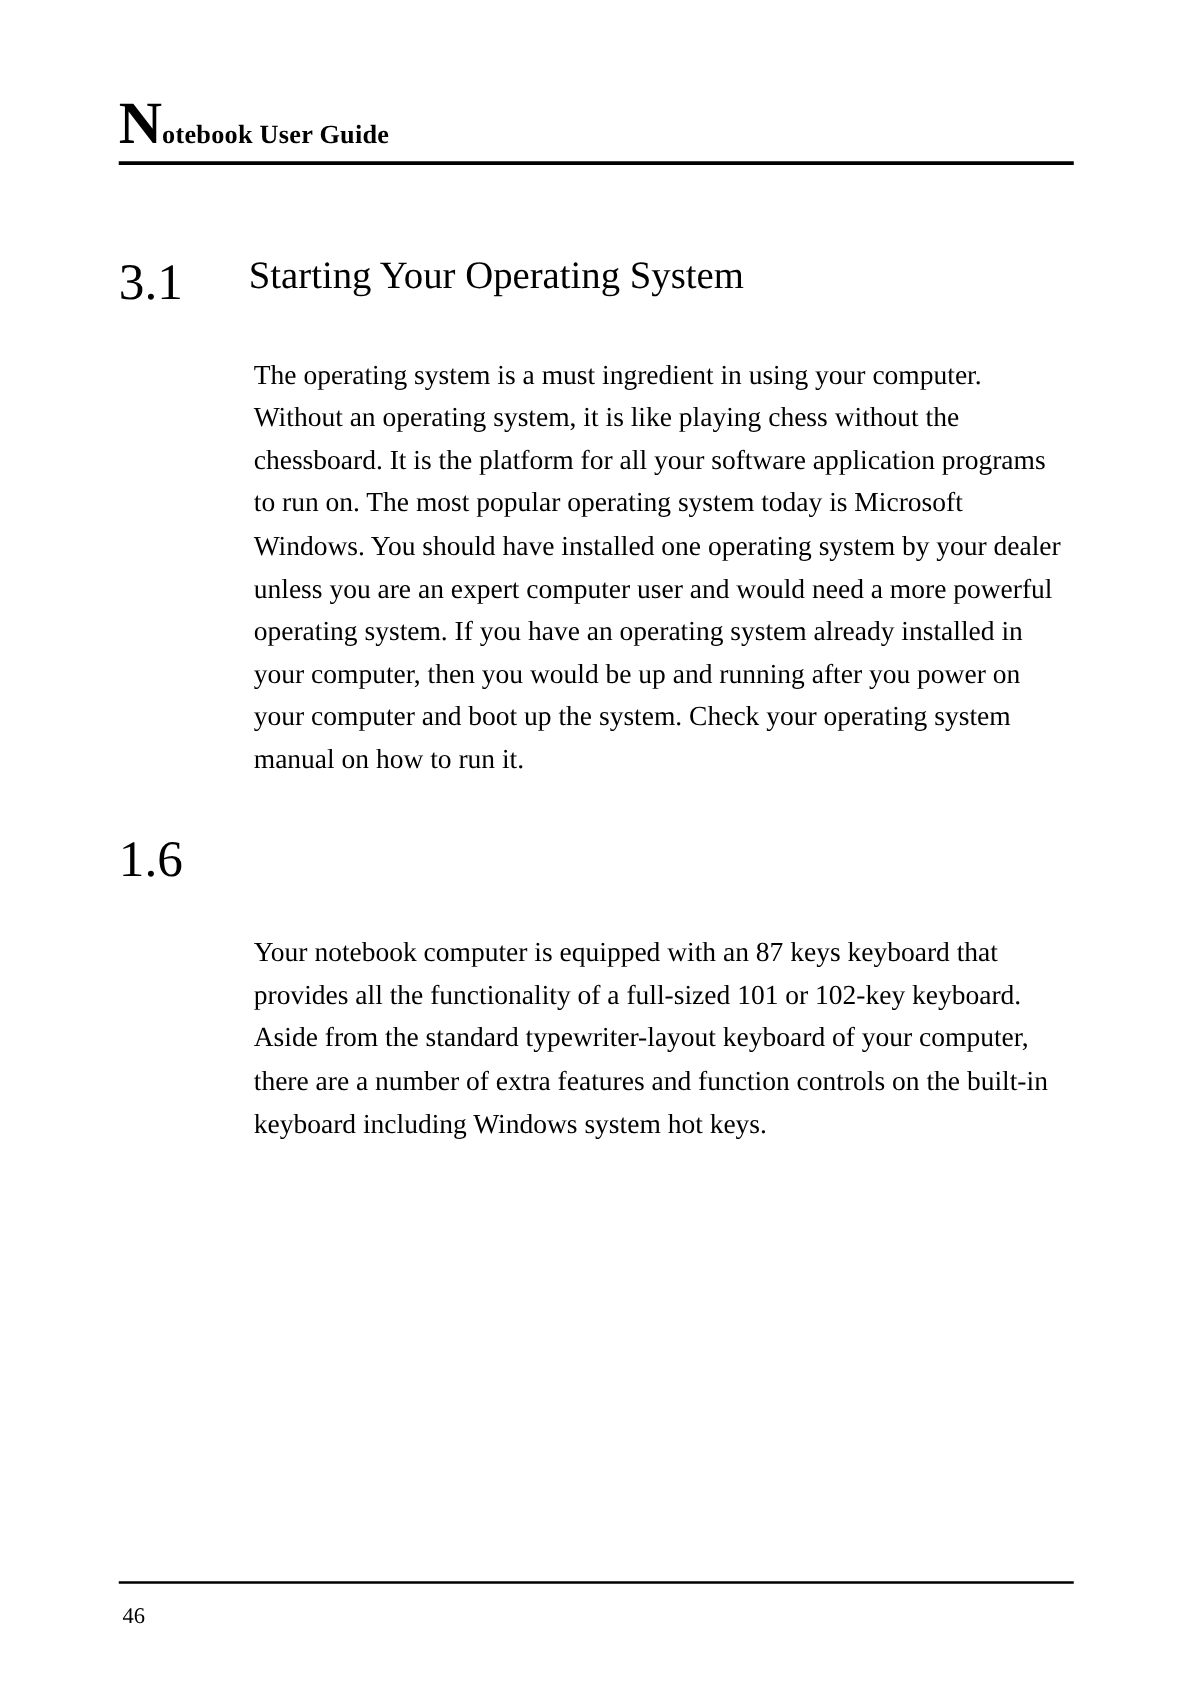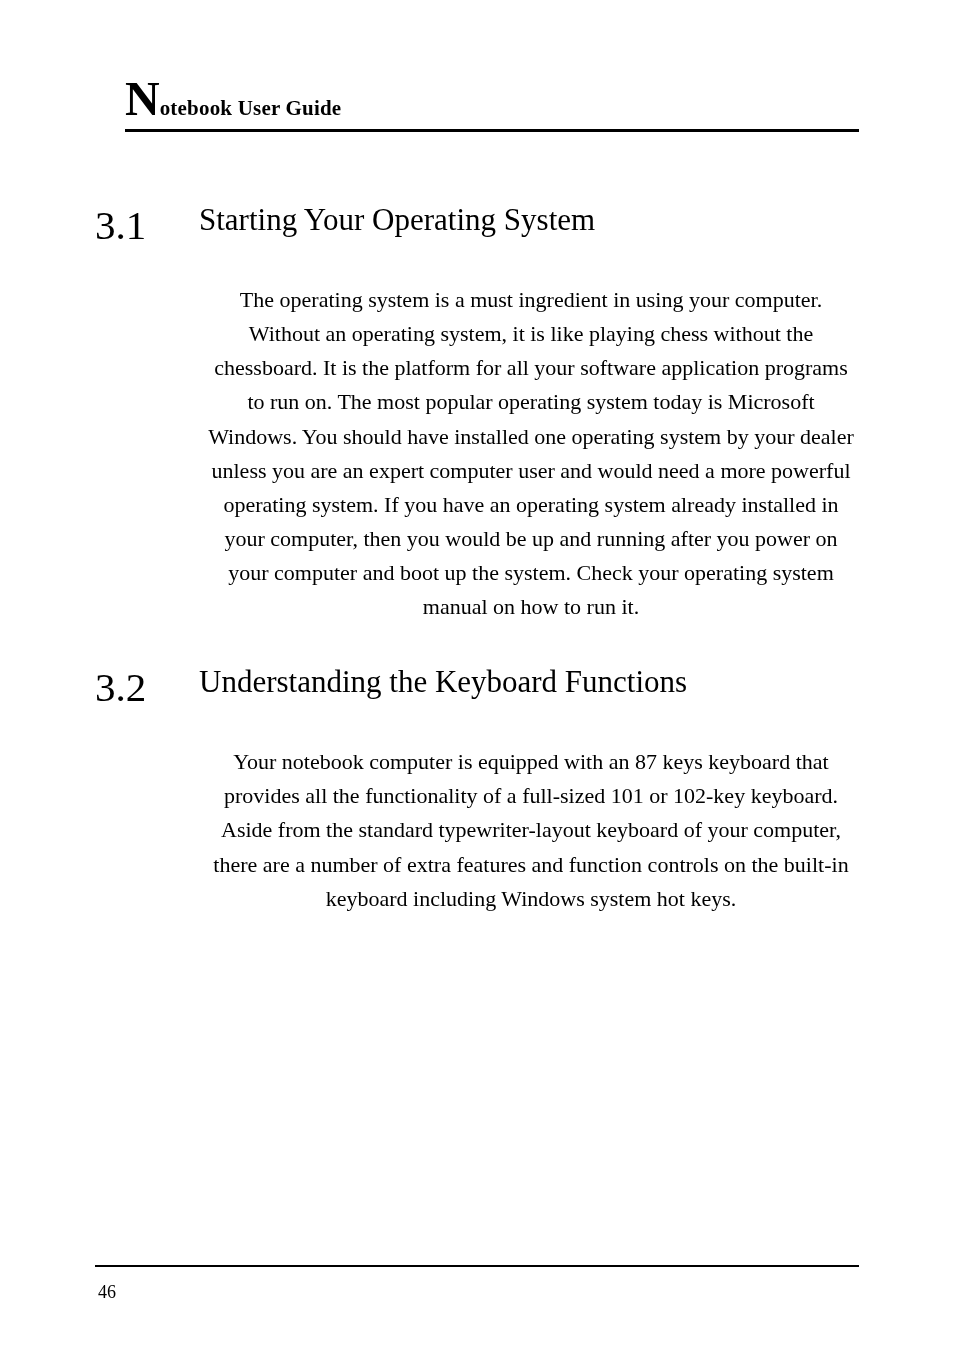--- a/index.html
+++ b/index.html
@@ -16,21 +16,20 @@
     position: relative;
     width: 954px;
     height: 1355px;
     box-sizing: border-box;
     padding: 75px 95px 0 95px;
   }
   .running-head {
     border-bottom: 3px solid #000;
     padding-bottom: 6px;
     margin-bottom: 70px;
-    margin-left: 30px;
   }
   .running-head .big-n {
     font-size: 48px;
     font-weight: bold;
     line-height: 1;
     vertical-align: baseline;
   }
   .running-head .rest {
     font-size: 21px;
     font-weight: bold;
@@ -59,21 +58,21 @@
     font-size: 31px;
     font-weight: 400;
     line-height: 1.15;
     flex: 1 1 auto;
   }
   .body-text {
     margin-left: 108px;
     font-family: Garamond, "Times New Roman", Times, serif;
     font-size: 22px;
     line-height: 1.55;
-    text-align: center;
+    text-align: left;
   }
   .footer-rule {
     position: absolute;
     left: 95px;
     right: 95px;
     bottom: 88px;
     border-top: 2px solid #000;
     height: 0;
   }
   .page-number {
@@ -96,22 +95,21 @@
   <div class="section">
     <div class="section-heading">
       <div class="section-number">3.1</div>
       <div class="section-title">Starting Your Operating System</div>
     </div>
     <div class="body-text">The operating system is a must ingredient in using your computer. Without an operating system, it is like playing chess without the chessboard. It is the platform for all your software application programs to run on. The most popular operating system today is Microsoft Windows. You should have installed one operating system by your dealer unless you are an expert computer user and would need a more powerful operating system. If you have an operating system already installed in your computer, then you would be up and running after you power on your computer and boot up the system. Check your operating system manual on how to run it.</div>
   </div>
 
   <div class="section">
     <div class="section-heading">
-      <div class="section-number">3.2</div>
-      <div class="section-title">Understanding the Keyboard Functions</div>
+      <div class="section-number">1.6</div>
     </div>
     <div class="body-text">Your notebook computer is equipped with an 87 keys keyboard that provides all the functionality of a full-sized 101 or 102-key keyboard. Aside from the standard typewriter-layout keyboard of your computer, there are a number of extra features and function controls on the built-in keyboard including Windows system hot keys.</div>
   </div>
 
   <div class="footer-rule"></div>
   <div class="page-number">46</div>
 
 </div>
 
 </body></html>

